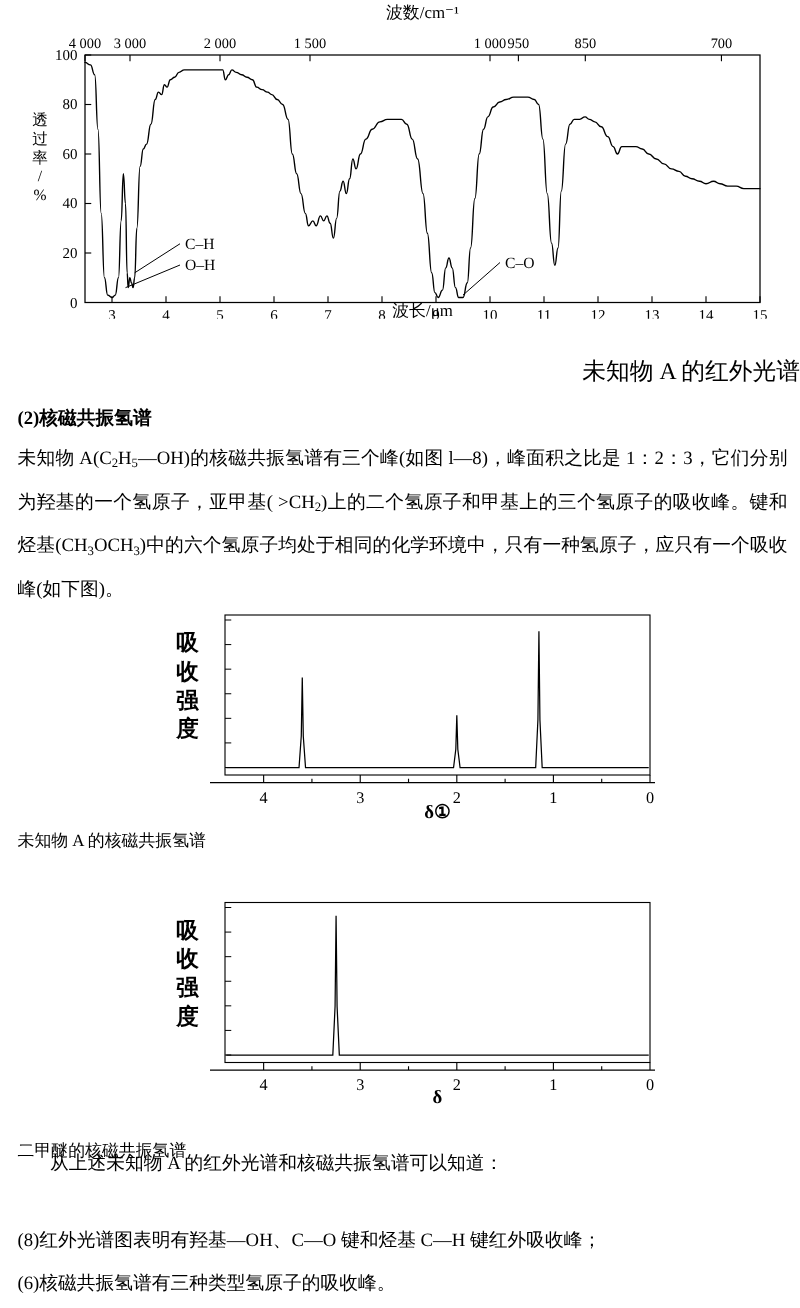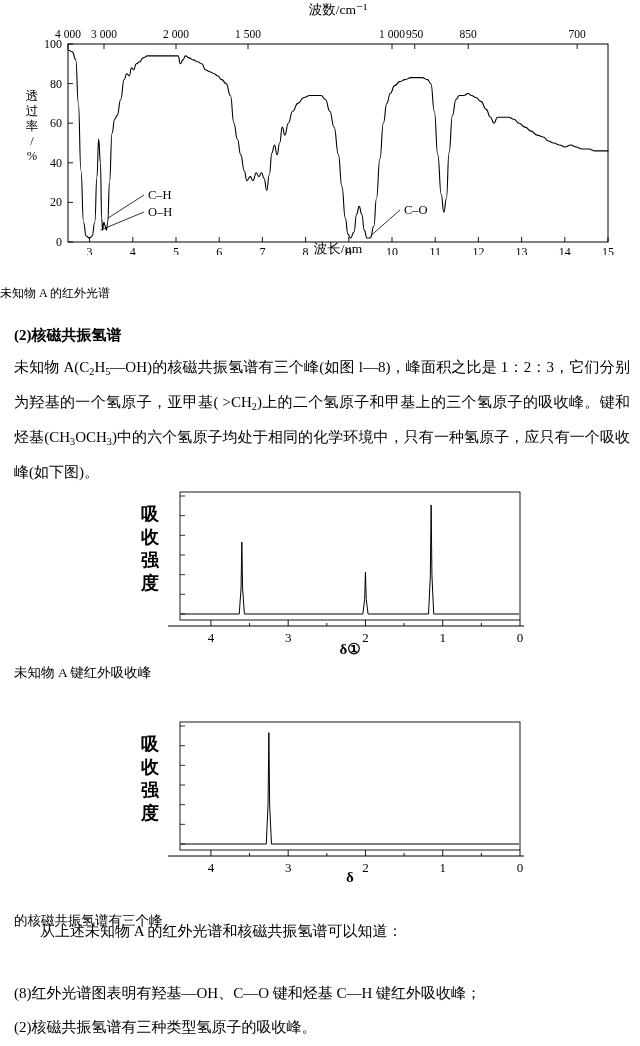--- a/index.html
+++ b/index.html
@@ -20,23 +20,24 @@
   #ir-figure {
     position: absolute;
     left: 0;
     top: 0;
     width: 640px;
     height: 278px;
   }
   #ir-svg { display: block; }
 
   .fig-caption {
-    text-align: left;
-    font-size: 12px;
+    text-align: right;
+    font-size: 19px;
     line-height: 1.4;
+    margin-left: 27px;
   }
 
   
   .prose {
     position: absolute;
     left: 14px;
     width: 616px;
     font-size: 15px;
     line-height: 30px;
     text-align: justify;
@@ -197,21 +198,21 @@
     <g id="nmrA-ytitle">
         <text x="150" y="38" text-anchor="middle" font-size="18" font-weight="bold" class="axis-text">吸</text>
         <text x="150" y="61" text-anchor="middle" font-size="18" font-weight="bold" class="axis-text">收</text>
         <text x="150" y="84" text-anchor="middle" font-size="18" font-weight="bold" class="axis-text">强</text>
         <text x="150" y="107" text-anchor="middle" font-size="18" font-weight="bold" class="axis-text">度</text>
       </g>
     <text id="nmrA-xtitle" x="350" y="172" text-anchor="middle" font-size="15" font-weight="bold" class="axis-text">δ①</text>
   </svg>
 </div>
 
-<div class="caption-left" style="top:664px;">未知物 A 键红外吸收峰</div>
+<div class="caption-left" style="top:664px;">未知物 A 的核磁共振氢谱</div>
 
 <div class="nmr-figure" style="left:0px; top:712px;">
   <svg width="640" height="180" viewBox="0 0 640 180">
     <rect id="nmrB-frame" x="180" y="10" width="340" height="128" fill="none" stroke="#000" stroke-width="0.9"></rect>
     <g id="nmrB-yticks">
         <line x1="180" y1="14" x2="185" y2="14" stroke="#000" stroke-width="0.8"></line>
         <line x1="180" y1="33.66666666666667" x2="185" y2="33.66666666666667" stroke="#000" stroke-width="0.8"></line>
         <line x1="180" y1="53.333333333333336" x2="185" y2="53.333333333333336" stroke="#000" stroke-width="0.8"></line>
         <line x1="180" y1="73" x2="185" y2="73" stroke="#000" stroke-width="0.8"></line>
         <line x1="180" y1="92.66666666666667" x2="185" y2="92.66666666666667" stroke="#000" stroke-width="0.8"></line>
@@ -241,17 +242,17 @@
     <g id="nmrB-ytitle">
         <text x="150" y="38" text-anchor="middle" font-size="18" font-weight="bold" class="axis-text">吸</text>
         <text x="150" y="61" text-anchor="middle" font-size="18" font-weight="bold" class="axis-text">收</text>
         <text x="150" y="84" text-anchor="middle" font-size="18" font-weight="bold" class="axis-text">强</text>
         <text x="150" y="107" text-anchor="middle" font-size="18" font-weight="bold" class="axis-text">度</text>
       </g>
     <text id="nmrB-xtitle" x="350" y="170" text-anchor="middle" font-size="15" font-weight="bold" class="axis-text">δ</text>
   </svg>
 </div>
 
-<div class="caption-left" style="top:912px;">的核磁共振氢谱有三个峰</div>
+<div class="caption-left" style="top:912px;">二甲醚的核磁共振氢谱</div>
 
 <div class="prose" style="top:916px;margin-left:26px;">从上述未知物 A 的红外光谱和核磁共振氢谱可以知道：</div>
 <div class="prose" style="top:978px;">(8)红外光谱图表明有羟基—OH、C—O 键和烃基 C—H 键红外吸收峰；</div>
-<div class="prose" style="top:1012px;">(2)核磁共振氢谱有三种类型氢原子的吸收峰。</div>
+<div class="prose" style="top:1012px;">(6)核磁共振氢谱有三种类型氢原子的吸收峰。</div>
 
 </body></html>

